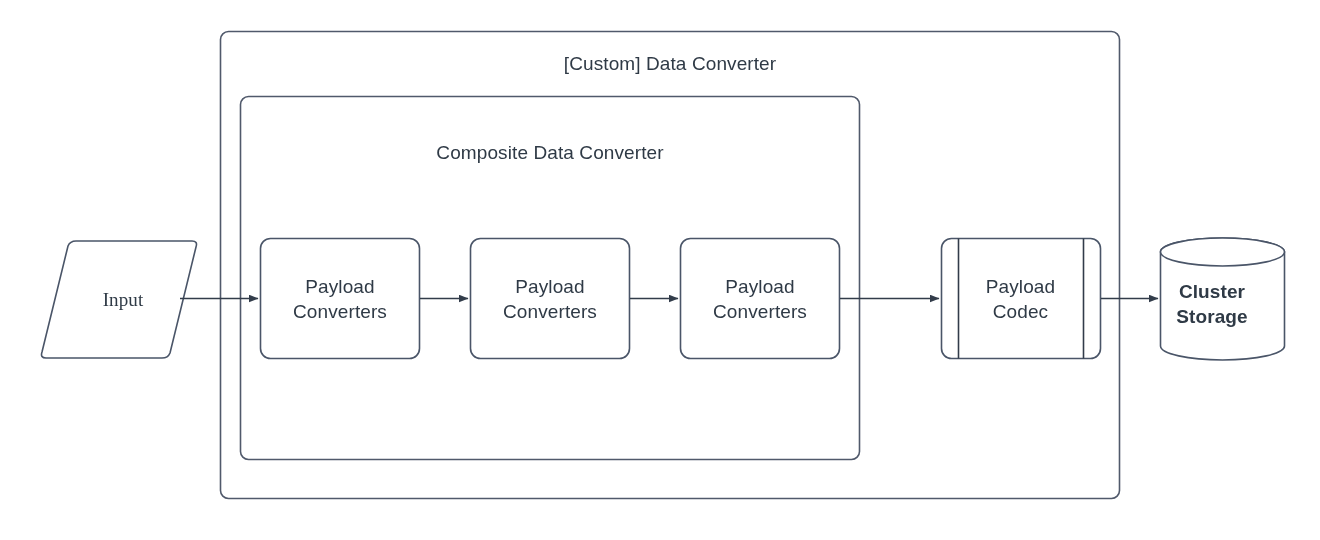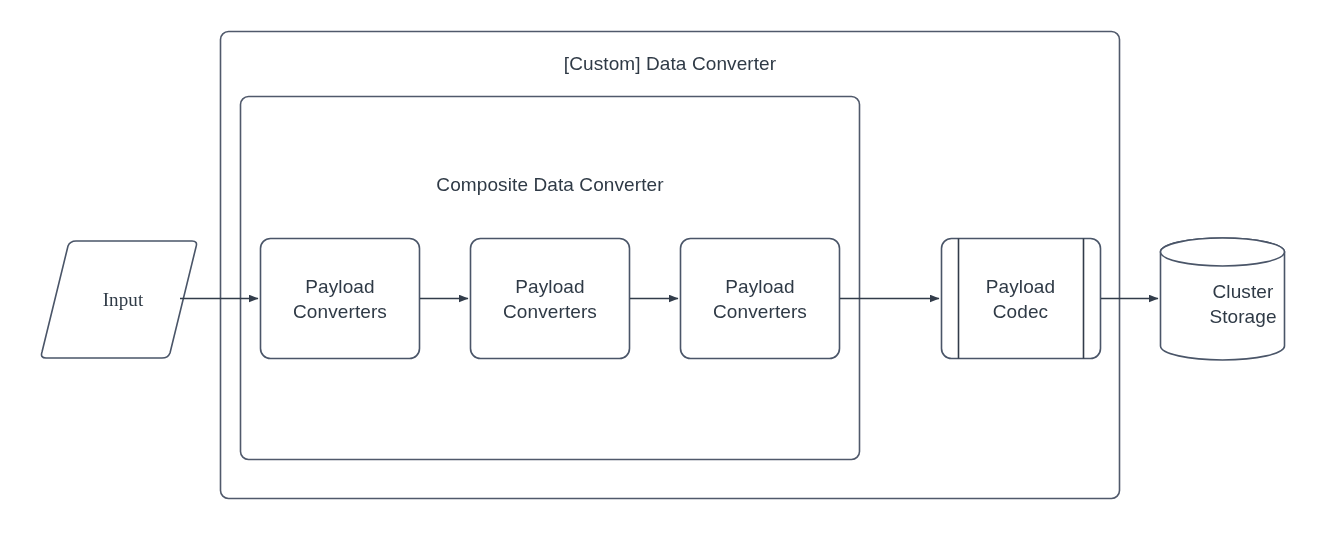--- a/index.html
+++ b/index.html
@@ -43,34 +43,33 @@
     top: 51px;
     width: 900px;
     text-align: center;
     font-size: 19px;
   }
   #inner-title {
     left: 240px;
     top: 140px;
     width: 620px;
     font-size: 19px;
-    margin-top: 32px;
   }
   #input-label {
     left: 58px;
     top: 239px;
     width: 130px;
     height: 121px;
     font-family: Liberation Serif, serif;
   }
   #conv1-label { left: 260px; top: 238px; width: 160px; height: 121px; }
   #conv2-label { left: 470px; top: 238px; width: 160px; height: 121px; }
   #conv3-label { left: 680px; top: 238px; width: 160px; height: 121px; }
   #codec-label { left: 958px; top: 238px; width: 125px; height: 121px; }
-  #storage-label { left: 1184px; top: 248px; width: 118px; height: 112px; }
+  #storage-label { left: 1153px; top: 248px; width: 118px; height: 112px; font-weight: bold; }
 </style>
 </head>
 <body>
 
 <div id="canvas">
 
   <svg class="svg-layer" viewBox="0 0 1320 540">
     <defs>
       <marker id="arrowhead" markerWidth="10" markerHeight="8" refX="9.5" refY="4" orient="auto" markerUnits="userSpaceOnUse">
         <path d="M 0 0 L 10 4 L 0 8 z" fill="#323c4a"></path>

